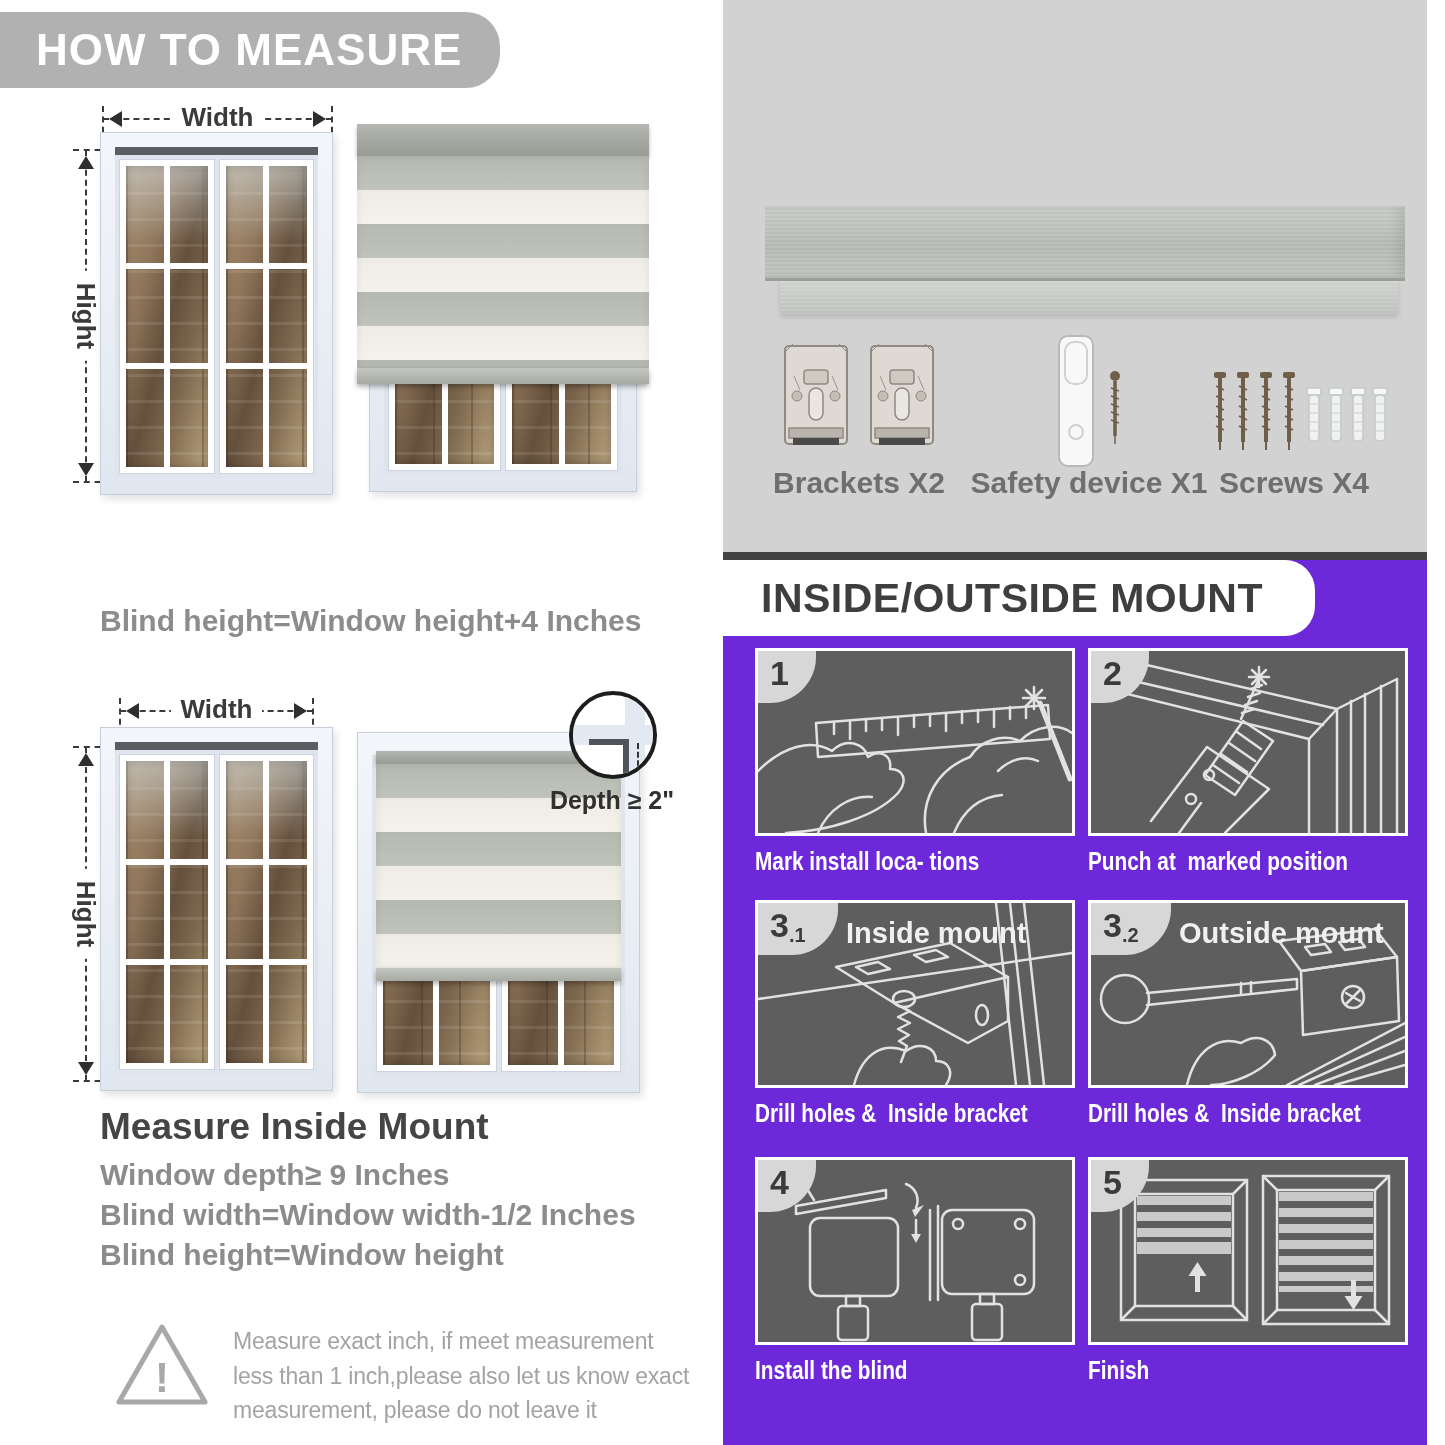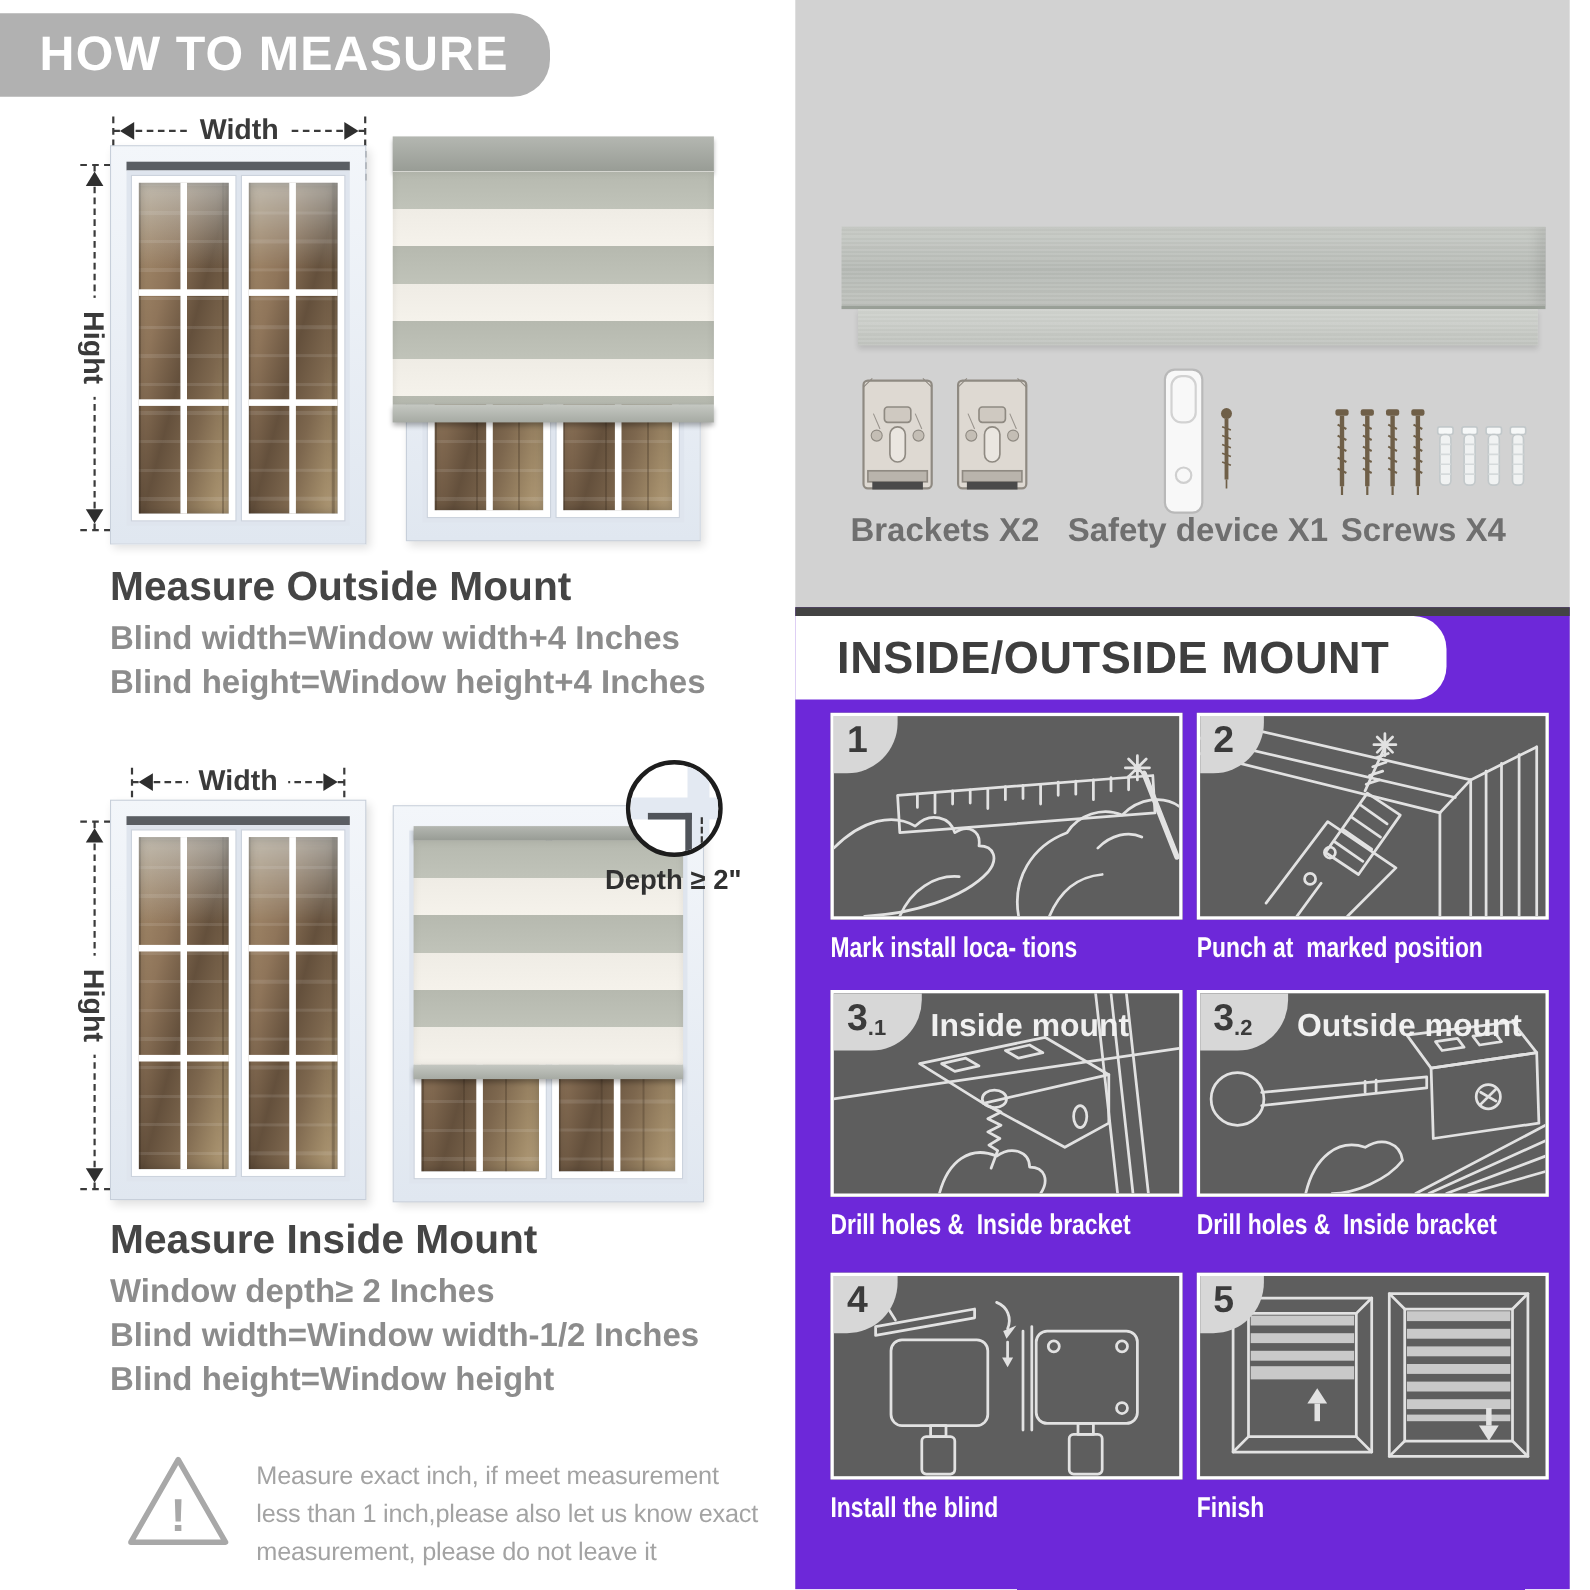--- a/index.html
+++ b/index.html
@@ -167,22 +167,20 @@
             <i class="mh mh1"></i>
             <i class="mh mh2"></i>
           </div>
       </div>
     </div>
     <div class="blind-head" style="height:32px;"></div>
     <div class="blind-fabric" style="top:32px;height:212px;"></div>
     <div class="blind-bot" style="top:244px;height:16px;"></div>
   </div>
 
-  <div class="abs sec-title" style="left:100px;top:512px;">Measure Outside Mount</div>
-  <div class="abs sec-line" style="left:100px;top:564px;">Blind width=Window width+4 Inches</div>
   <div class="abs sec-line" style="left:100px;top:604px;">Blind height=Window height+4 Inches</div>
 
   <div class="dim-w" style="left:120px;top:710px;width:193px;">
     <i class="ah-l"></i>
     <i class="ah-r"></i>
     <i class="tick tl"></i>
       <i class="tick tr"></i>
     <span class="dim-label">Width</span>
   </div>
   <div class="dim-h" style="left:85px;top:747px;height:334px;">
@@ -229,21 +227,21 @@
 
   <div class="depth-circle" style="left:569px;top:691px;">
     <i class="dc-light-v"></i>
     <i class="dc-light-h"></i>
     <i class="dc-L"></i>
     <i class="dc-dash"></i>
   </div>
   <div class="depth-label" style="left:547px;top:786px;width:130px;">Depth ≥ 2"</div>
 
   <div class="abs sec-title" style="left:100px;top:1106px;">Measure Inside Mount</div>
-  <div class="abs sec-line" style="left:100px;top:1158px;">Window depth≥ 2 Inches</div>
+  <div class="abs sec-line" style="left:100px;top:1158px;">Window depth≥ 9 Inches</div>
   <div class="abs sec-line" style="left:100px;top:1198px;">Blind width=Window width-1/2 Inches</div>
   <div class="abs sec-line" style="left:100px;top:1238px;">Blind height=Window height</div>
 
   <div class="abs" style="left:114px;top:1320px;width:96px;height:90px;">
     <svg viewBox="0 0 96 90" width="96" height="90">
       <path d="M48 7 L91 82 L5 82 Z" fill="none" stroke="#a8a8a8" stroke-width="5" stroke-linejoin="round"></path>
     </svg>
     <span class="warn-exclaim">!</span>
   </div>
   <div class="warn-text" style="left:233px;top:1324px;width:460px;">Measure exact inch, if meet measurement less than 1 inch,please also let us know exact measurement, please do not leave it</div>

